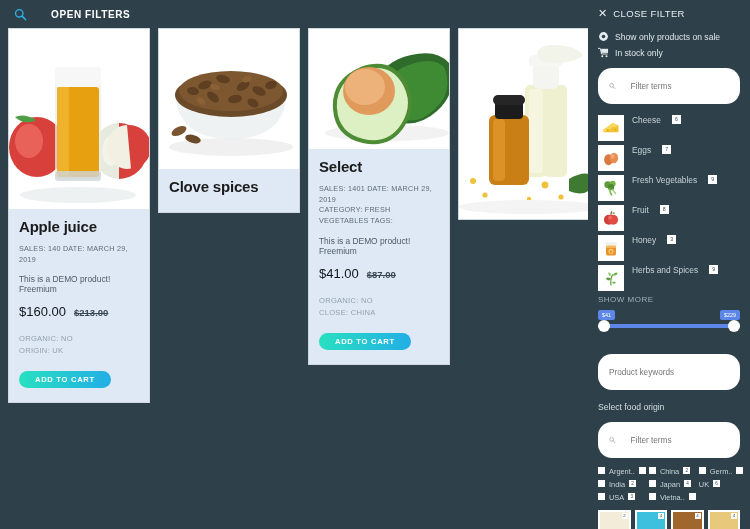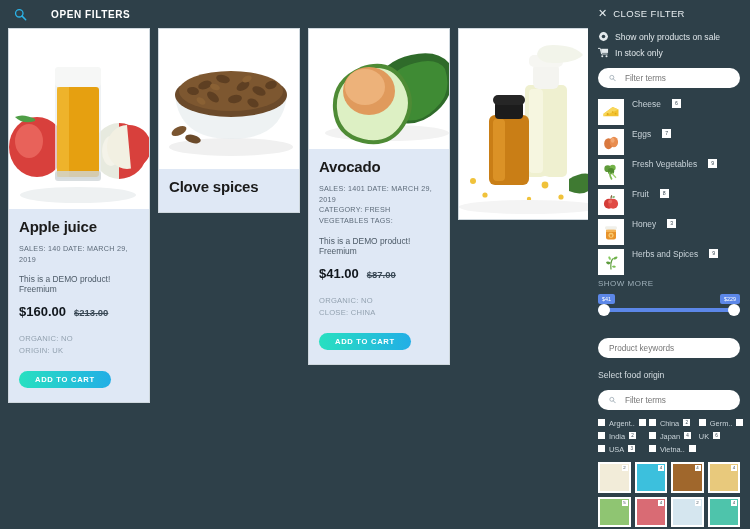--- a/index.html
+++ b/index.html
@@ -47,21 +47,21 @@
   .card-title {
     font-size: 15px; font-weight: bold; color: #1b1b1b;
     line-height: 1.12; margin-bottom: 8px; letter-spacing: -.2px;
   }
   .card-meta {
     font-size: 7.2px; color: #5d6b7a; line-height: 1.5;
     letter-spacing: .25px; margin-bottom: 9px;
   }
   .card-desc { font-size: 8.4px; color: #4d5b68; margin-bottom: 10px; }
   .price-row { display: flex; align-items: baseline; gap: 8px; margin-bottom: 14px; }
-  .price-now { font-size: 13px; font-weight: bold; color: #10161c; }
+  .price-now { font-size: 13px; font-weight: normal; color: #10161c; }
   .price-old {
     font-size: 9.5px; font-weight: bold; color: #3b4a57;
     text-decoration: line-through;
   }
   .card-origin {
     font-size: 7.6px; color: #93a2b0; line-height: 1.55;
     letter-spacing: .25px; margin-bottom: 11px;
   }
   .btn-cart {
     display: inline-block; border: none; cursor: pointer;
@@ -77,22 +77,22 @@
     background: #2e4049; padding: 8px 10px 0 10px; overflow: hidden;
   }
   .close-row { display: flex; align-items: center; gap: 6px; margin-bottom: 12px; }
   .close-x { color: #e6ecef; font-size: 11px; line-height: 1; }
   .close-label { color: #e6ecef; font-size: 9.5px; letter-spacing: .4px; }
 
   .toggle-row { display: flex; align-items: center; gap: 6px; margin-bottom: 5px; }
   .toggle-label { color: #dfe6ea; font-size: 8.6px; }
 
   .pill {
-    background: #fff; border-radius: 14px; height: 20px; width: 100%;
-    display: flex; align-items: center; gap: 9px; padding: 0 11px;
+    background: #fff; border-radius: 14px; height: 36px; width: 100%;
+    display: flex; align-items: center; gap: 15px; padding: 0 11px;
     border: none; margin-top: 10px;
   }
   .pill input {
     border: none; outline: none; font-size: 8.2px; color: #333;
     font-family: "Liberation Sans", sans-serif; background: transparent; width: 100%;
   }
 
   .cat-list { margin-top: 11px; }
   .cat-row { display: flex; align-items: flex-start; gap: 8px; margin-bottom: 4px; }
   .cat-ico {
@@ -254,21 +254,21 @@
           <ellipse cx="88" cy="104" rx="62" ry="8" fill="#f2f2f2"></ellipse>
           <path d="M150 34 q10 28 -12 48 q-22 20 -48 8 q-22 -10 -14 -34 q8 -24 36 -30 q26 -6 38 8z" fill="#2f6b2a"></path>
           <path d="M146 40 q8 24 -10 40 q-18 18 -40 8 q-18 -8 -12 -28 q8 -20 32 -26 q22 -6 30 6z" fill="#3f8b34"></path>
           <path d="M62 40 q28 -10 42 12 q14 22 0 44 q-14 22 -40 16 q-26 -6 -28 -32 q-2 -28 26 -40z" fill="#ddf0c4"></path>
           <path d="M62 40 q28 -10 42 12 q14 22 0 44 q-14 22 -40 16 q-26 -6 -28 -32 q-2 -28 26 -40z" fill="none" stroke="#4e8b35" stroke-width="4"></path>
           <ellipse cx="70" cy="62" rx="26" ry="24" fill="#e09a5c"></ellipse>
           <ellipse cx="66" cy="58" rx="20" ry="18" fill="#edb27a"></ellipse>
         </svg>
       </div>
       <div class="card-body">
-        <div class="card-title">Avocado</div>
+        <div class="card-title">Select</div>
         <div class="card-meta">
           <div>SALES: 1401 DATE: MARCH 29, 2019</div>
           <div>CATEGORY: FRESH VEGETABLES TAGS:</div>
         </div>
         <div class="card-desc">This is a DEMO product! Freemium</div>
         <div class="price-row">
           <span class="price-now">$41.00</span>
           <span class="price-old">$87.00</span>
         </div>
         <div class="card-origin">

